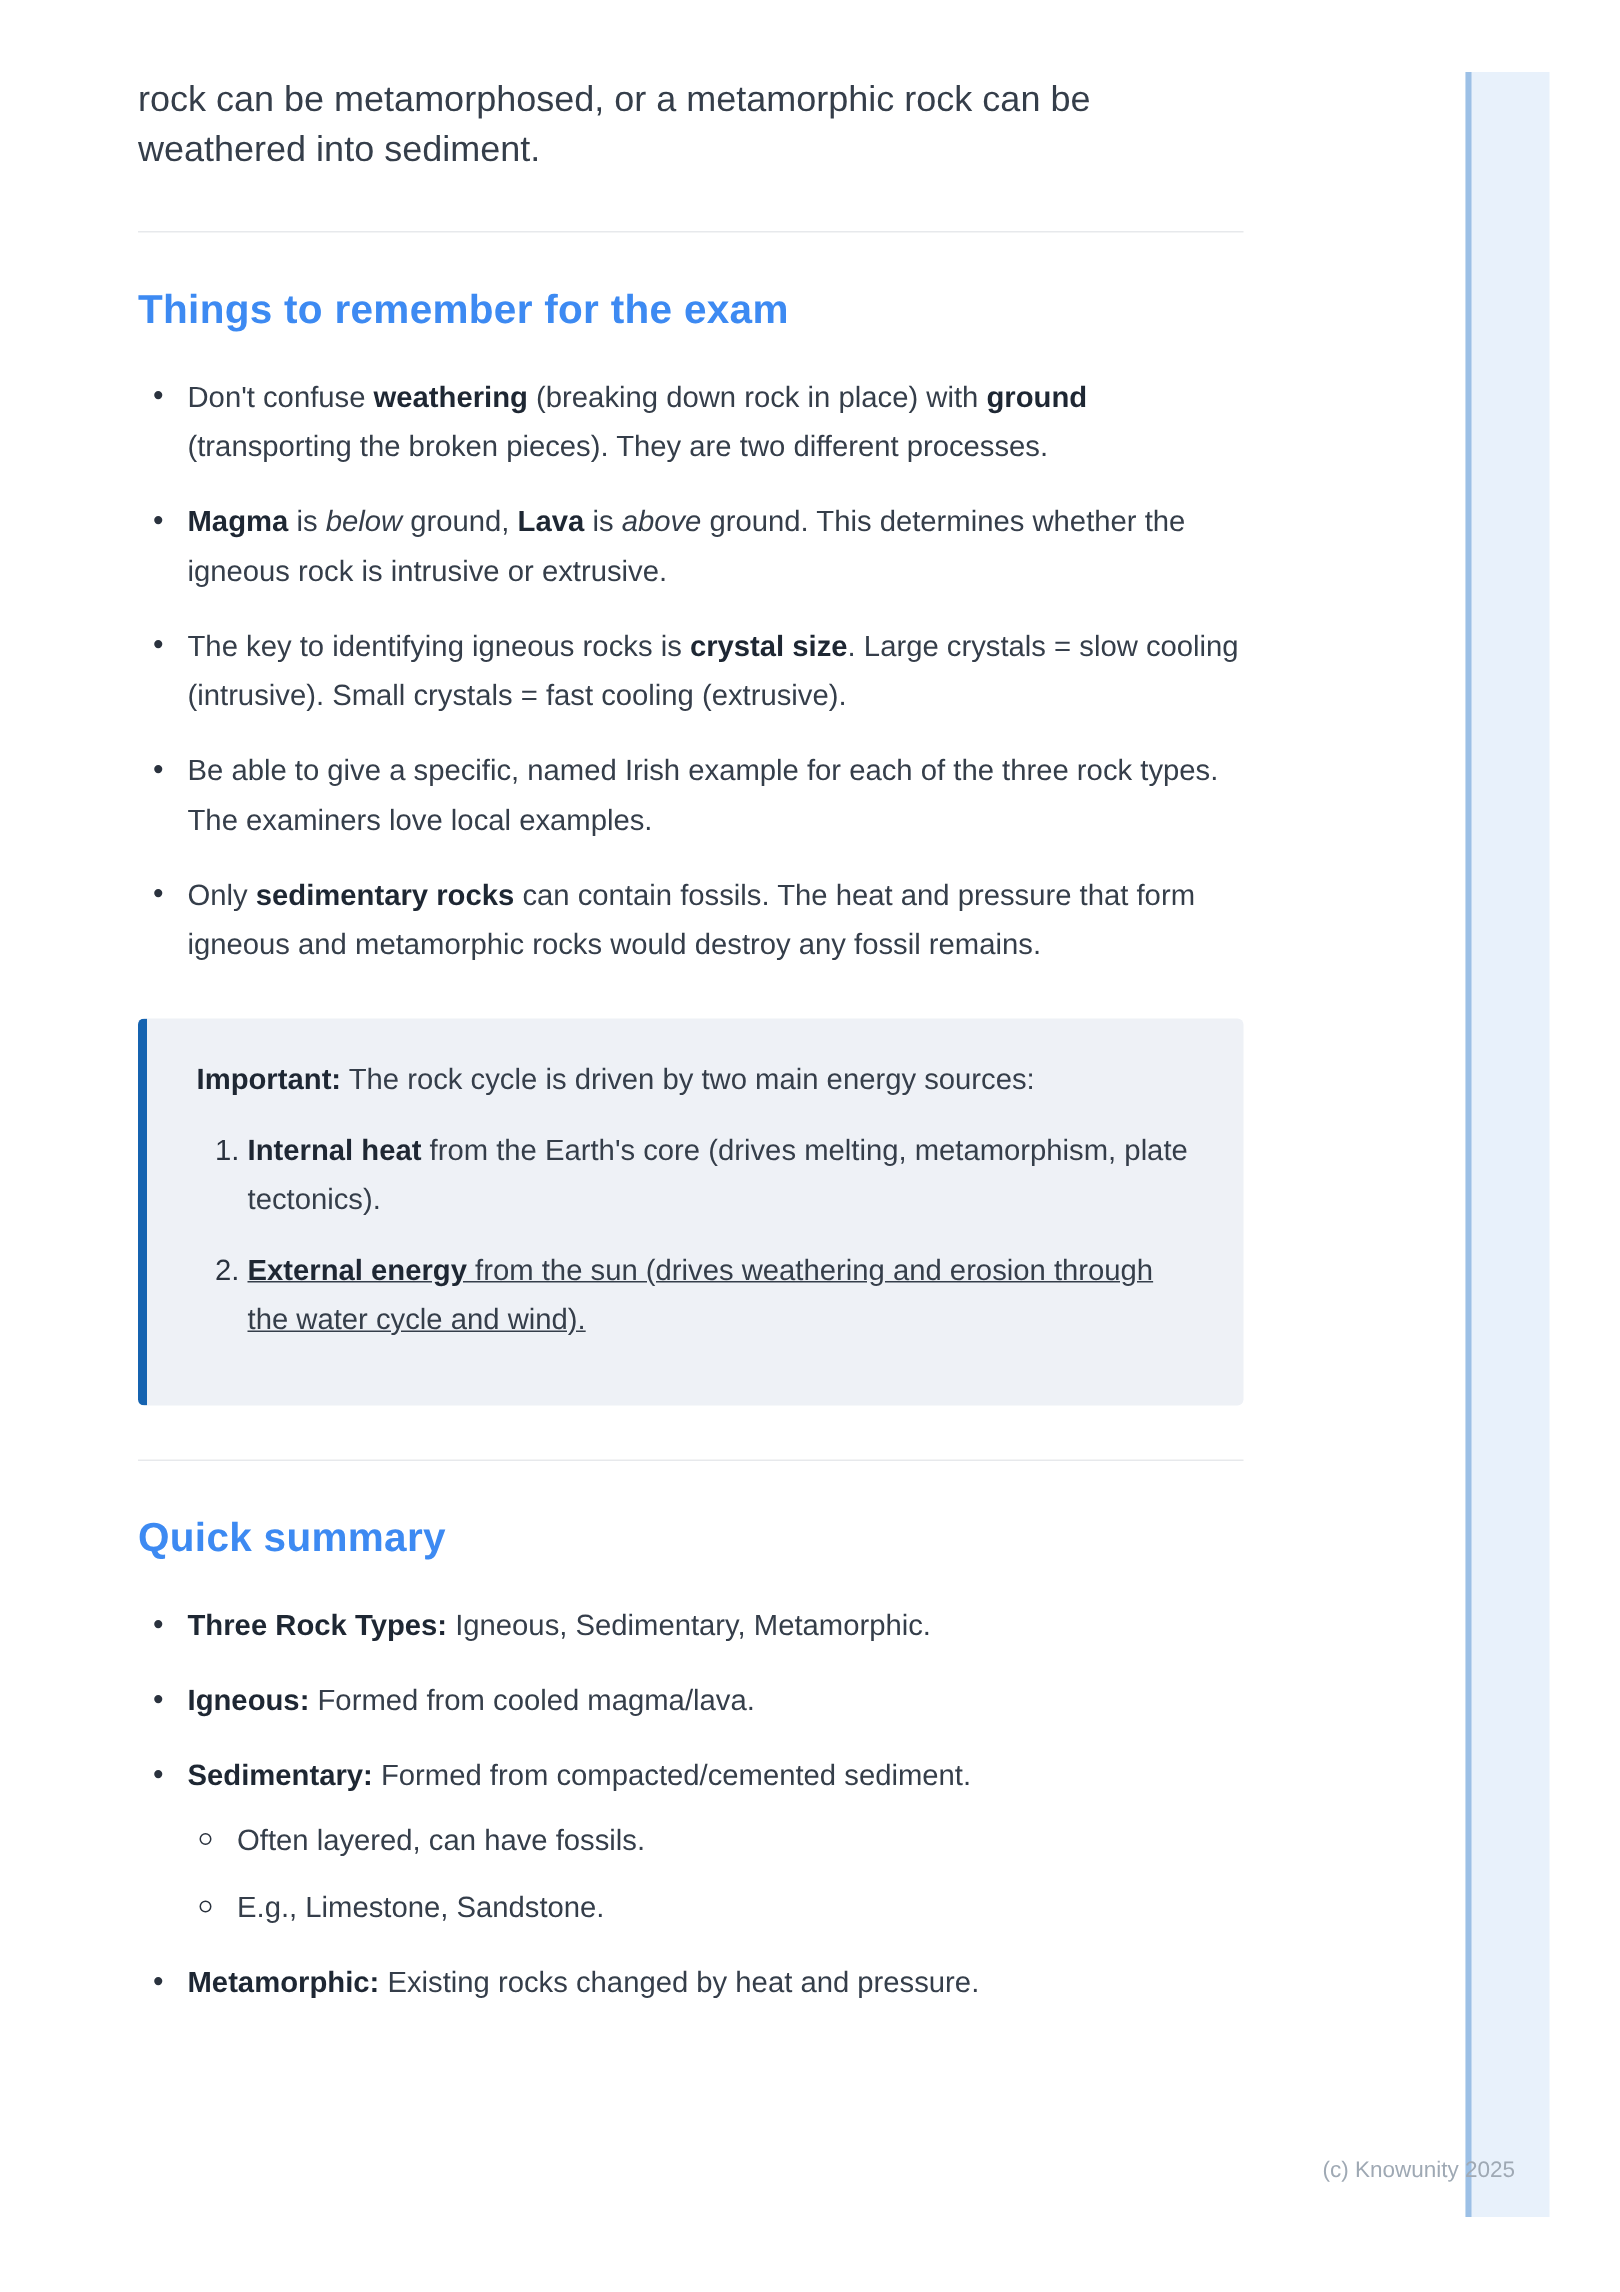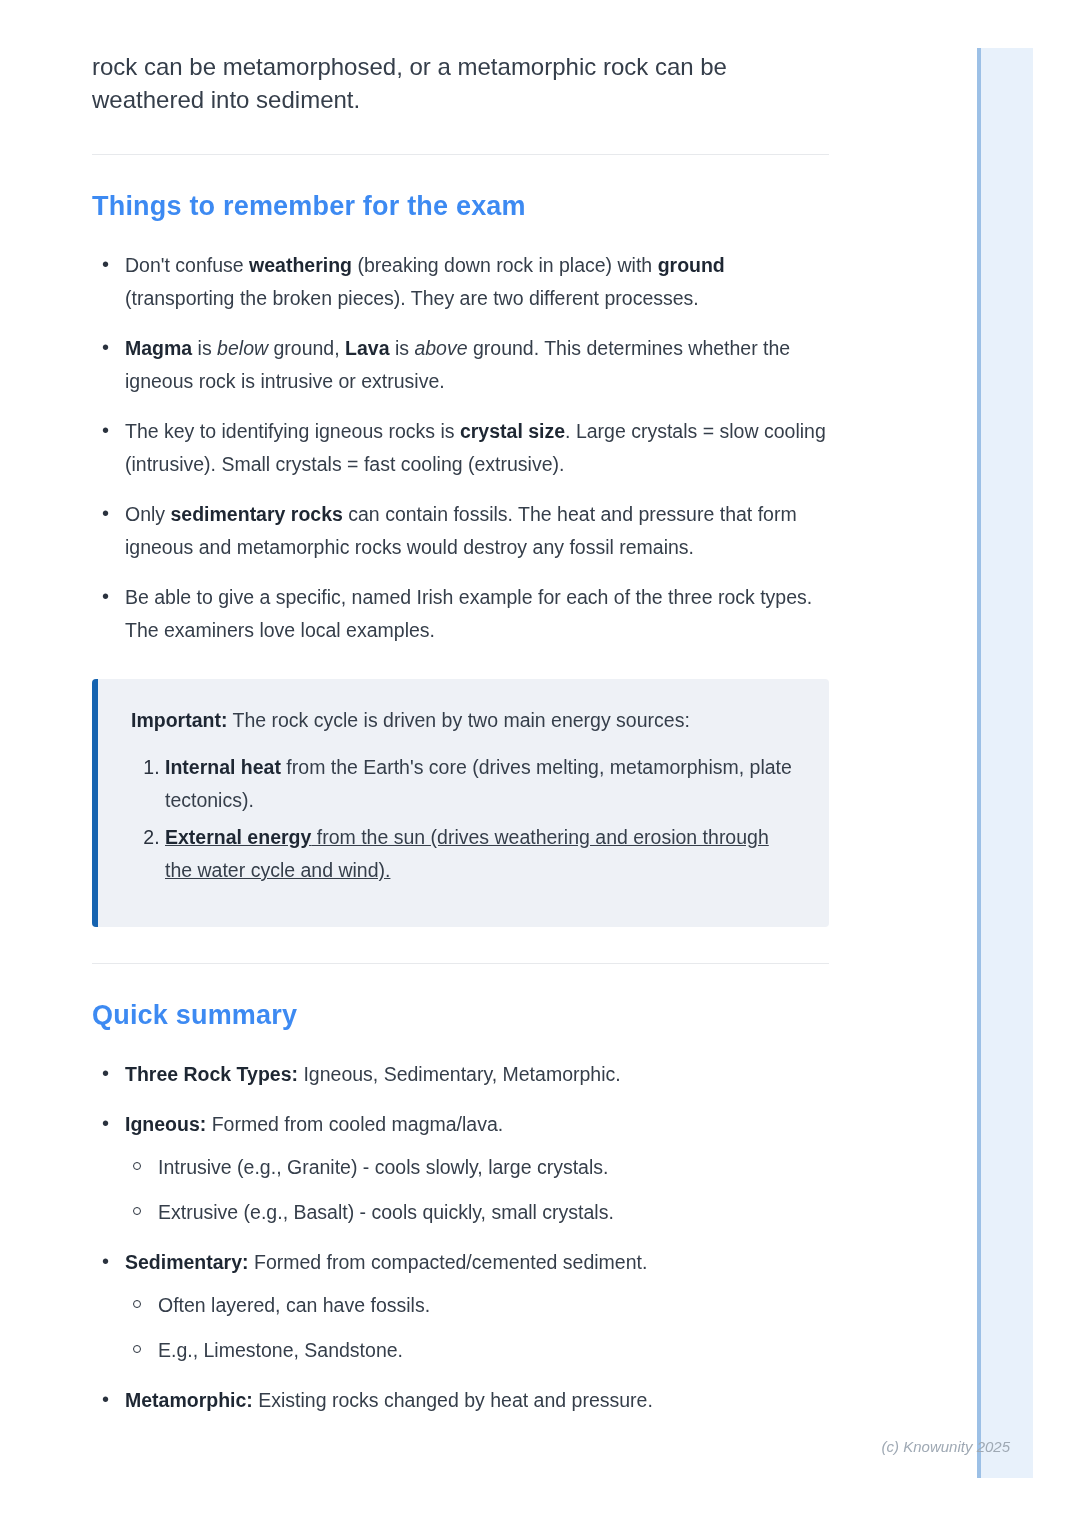--- a/index.html
+++ b/index.html
@@ -39,71 +39,68 @@
     content:"";position:absolute;left:8px;top:11px;width:8px;height:8px;
     border:1.6px solid #2a323e;border-radius:50%;box-sizing:border-box;background:transparent;
   }
 
   .callout{
     margin-top:32px;background:var(--callout-bg);
     border-left:6px solid var(--callout-border);border-radius:4px;
     padding:25px 30px 40px 33px;font-size:19.5px;line-height:33px;
   }
   .callout ol{margin:14px 0 0;padding-left:34px;}
-  .callout ol li{margin-bottom:4px;}
+  .callout ol li{margin-bottom:14px;}
   .callout ol li:last-child{margin-bottom:0;text-decoration:underline;}
   .callout ol li::marker{color:#2a323e;}
 
   .scroll-strip{
     position:absolute;top:48px;right:47px;width:56px;height:1430px;
     background:var(--strip-fill);border-left:4px solid var(--strip-edge);box-sizing:border-box;
   }
   .footer{
     position:absolute;top:1437px;right:70px;z-index:2;
-    font-size:15px;line-height:20px;color:var(--footer-text);font-style:italic;
+    font-size:15px;line-height:20px;color:var(--footer-text);
   }
 </style>
 </head>
 <body>
 
 <div class="scroll-strip"></div>
 
 <div class="content">
   <p class="intro">rock can be metamorphosed, or a metamorphic rock can be weathered into sediment.</p>
 
   <hr class="divider first">
 
   <h1 class="section">Things to remember for the exam</h1>
 
   <ul class="bullets">
       <li><span class="li-text"><span>Don't confuse </span><span class="b">weathering</span><span> (breaking down rock in place) with </span><span class="b">ground</span><span> (transporting the broken pieces). They are two different processes.</span></span></li>
       <li><span class="li-text"><span class="b">Magma</span><span> is </span><span class="i">below</span><span> ground, </span><span class="b">Lava</span><span> is </span><span class="i">above</span><span> ground. This determines whether the igneous rock is intrusive or extrusive.</span></span></li>
       <li><span class="li-text"><span>The key to identifying igneous rocks is </span><span class="b">crystal size</span><span>. Large crystals = slow cooling (intrusive). Small crystals = fast cooling (extrusive).</span></span></li>
+      <li><span class="li-text"><span>Be able to give a specific, named Irish example for each of the three rock types. The examiners love local examples.</span></span></li>
       <li><span class="li-text"><span>Only </span><span class="b">sedimentary rocks</span><span> can contain fossils. The heat and pressure that form igneous and metamorphic rocks would destroy any fossil remains.</span></span></li>
-      <li><span class="li-text"><span>Be able to give a specific, named Irish example for each of the three rock types. The examiners love local examples.</span></span></li>
     </ul>
 
   <div class="callout">
     <div class="callout-lead"><span class="b">Important:</span><span> The rock cycle is driven by two main energy sources:</span></div>
     <ol>
         <li><span class="li-text"><span class="b">Internal heat</span><span> from the Earth's core (drives melting, metamorphism, plate tectonics).</span></span></li>
         <li><span class="li-text"><span class="b">External energy</span><span> from the sun (drives weathering and erosion through the water cycle and wind).</span></span></li>
       </ol>
   </div>
 
   <hr class="divider second">
 
   <h1 class="section">Quick summary</h1>
 
   <ul class="bullets">
       <li><span class="li-text"><span class="b">Three Rock Types:</span><span> Igneous, Sedimentary, Metamorphic.</span></span></li>
-      <li><span class="li-text"><span class="b">Igneous:</span><span> Formed from cooled magma/lava.</span></span><ul class="sub-list">
-          <li><span class="li-text"><span>Intrusive (e.g., Granite) - cools slowly, large crystals.</span></span></li>
-          <li><span class="li-text"><span>Extrusive (e.g., Basalt) - cools quickly, small crystals.</span></span></li>
-        </ul></li>
+      <li><span class="li-text"><span class="b">Igneous:</span><span> Formed from cooled magma/lava.</span></span></li>
       <li><span class="li-text"><span class="b">Sedimentary:</span><span> Formed from compacted/cemented sediment.</span></span><ul class="sub-list">
           <li><span class="li-text"><span>Often layered, can have fossils.</span></span></li>
           <li><span class="li-text"><span>E.g., Limestone, Sandstone.</span></span></li>
         </ul></li>
       <li><span class="li-text"><span class="b">Metamorphic:</span><span> Existing rocks changed by heat and pressure.</span></span></li>
     </ul>
 </div>
 
 <div class="footer">(c) Knowunity 2025</div>
 

